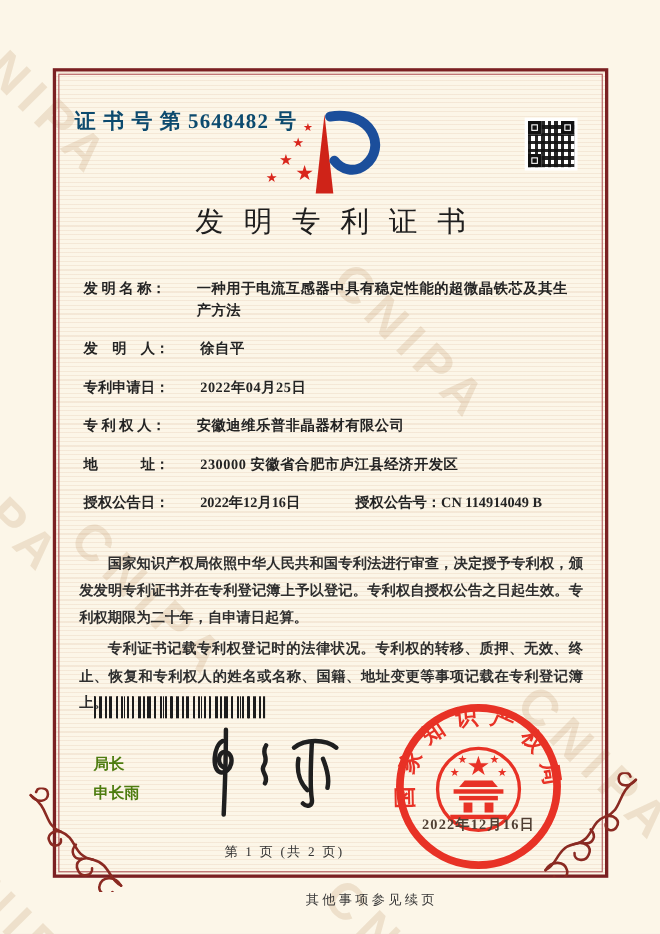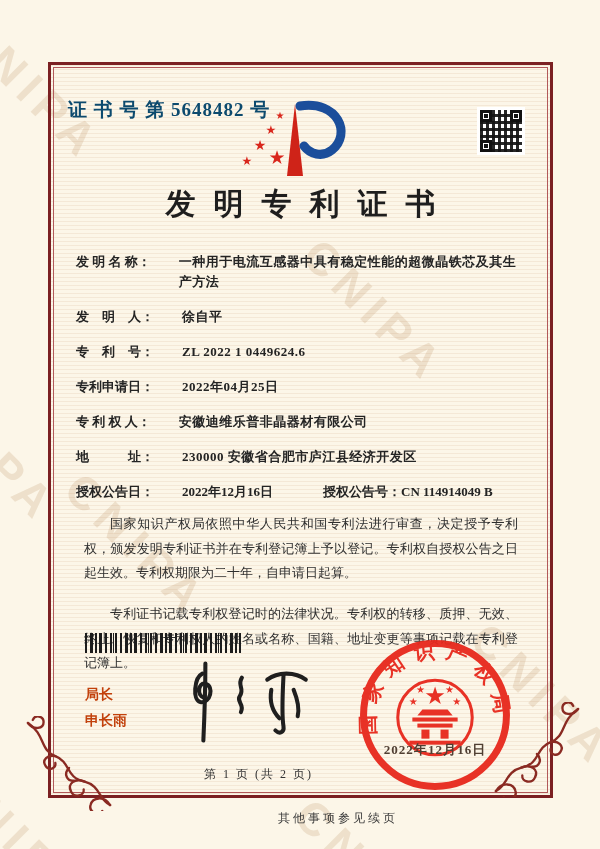--- a/index.html
+++ b/index.html
@@ -57,47 +57,47 @@
       repeating-linear-gradient(90deg,#151515 0 3px,transparent 3px 6px),
       repeating-linear-gradient(0deg,#151515 0 3px,transparent 3px 7px);
     background-blend-mode:multiply;opacity:.92;
   }
   .qr .eye{position:absolute;width:12px;height:12px;border:3px solid #111;background:#fff;box-sizing:border-box;}
   .qr .eye::after{content:"";position:absolute;inset:1px;background:#111;}
   .qr .tl{left:3px;top:3px;}.qr .tr{right:3px;top:3px;}.qr .bl{left:3px;bottom:3px;}
   
   .title{
     position:absolute;left:48px;top:184px;width:505px;
-    text-align:center;font-size:30px;font-weight:700;color:#1e1e1e;
+    text-align:center;font-size:26px;font-weight:400;color:#1e1e1e;
     letter-spacing:18px;text-indent:18px;margin:0;
   }
   
   .fields{position:absolute;left:76px;top:252px;width:452px;font-size:13px;font-weight:600;color:#242424;}
   .frow{display:flex;margin-bottom:15px;line-height:20px;gap:28px;}
   .frow .lbl{flex:none;white-space:pre;}
   .frow .val{flex:1;letter-spacing:.5px;}
   .frow .pair2{margin-left:22px;display:flex;flex:none;}
   
   .notice{
     position:absolute;left:68px;top:496px;width:466px;
     font-size:13px;line-height:1.9;color:#2e2e2e;text-align:justify;
   }
-  .notice p{margin:16px;text-indent:2em;}
+  .notice p{margin:4px;text-indent:2em;font-weight:bold;}
   
   .barcode{
     position:absolute;left:85px;top:633px;width:156px;height:20px;
     background-image:
       repeating-linear-gradient(90deg,#1c1c1c 0 2px,transparent 2px 5px),
       repeating-linear-gradient(90deg,#1c1c1c 0 1px,transparent 1px 7px);
   }
   
   .issuer{
     position:absolute;left:85px;top:681px;
     font-family:"Liberation Sans","DejaVu Sans",sans-serif;
-    font-size:14px;font-weight:700;color:#c2410c;line-height:26px;
+    font-size:14px;font-weight:700;color:#4d7c0f;line-height:26px;
   }
   .signature{position:absolute;left:178px;top:655px;width:142px;height:92px;}
   
   .seal{position:absolute;left:357px;top:637px;width:156px;height:156px;opacity:.95;}
   
   .page-num{
     position:absolute;left:48px;top:766px;width:421px;text-align:center;
     font-size:12px;color:#333;letter-spacing:2px;
   }
   .continuation{
@@ -163,24 +163,20 @@
   <h1 class="title">发明专利证书</h1>
 
   <div class="fields">
     <div class="frow">
       <span class="lbl">发 明 名 称：</span>
       <span class="val">一种用于电流互感器中具有稳定性能的超微晶铁芯及其生产方法</span>
     </div>
     <div class="frow">
       <span class="lbl">发　明　人：</span>
       <span class="val">徐自平</span>
-    </div>
-    <div class="frow">
-      <span class="lbl">专　利　号：</span>
-      <span class="val">ZL 2022 1 0449624.6</span>
     </div>
     <div class="frow">
       <span class="lbl">专利申请日：</span>
       <span class="val">2022年04月25日</span>
     </div>
     <div class="frow">
       <span class="lbl">专 利 权 人：</span>
       <span class="val">安徽迪维乐普非晶器材有限公司</span>
     </div>
     <div class="frow">

